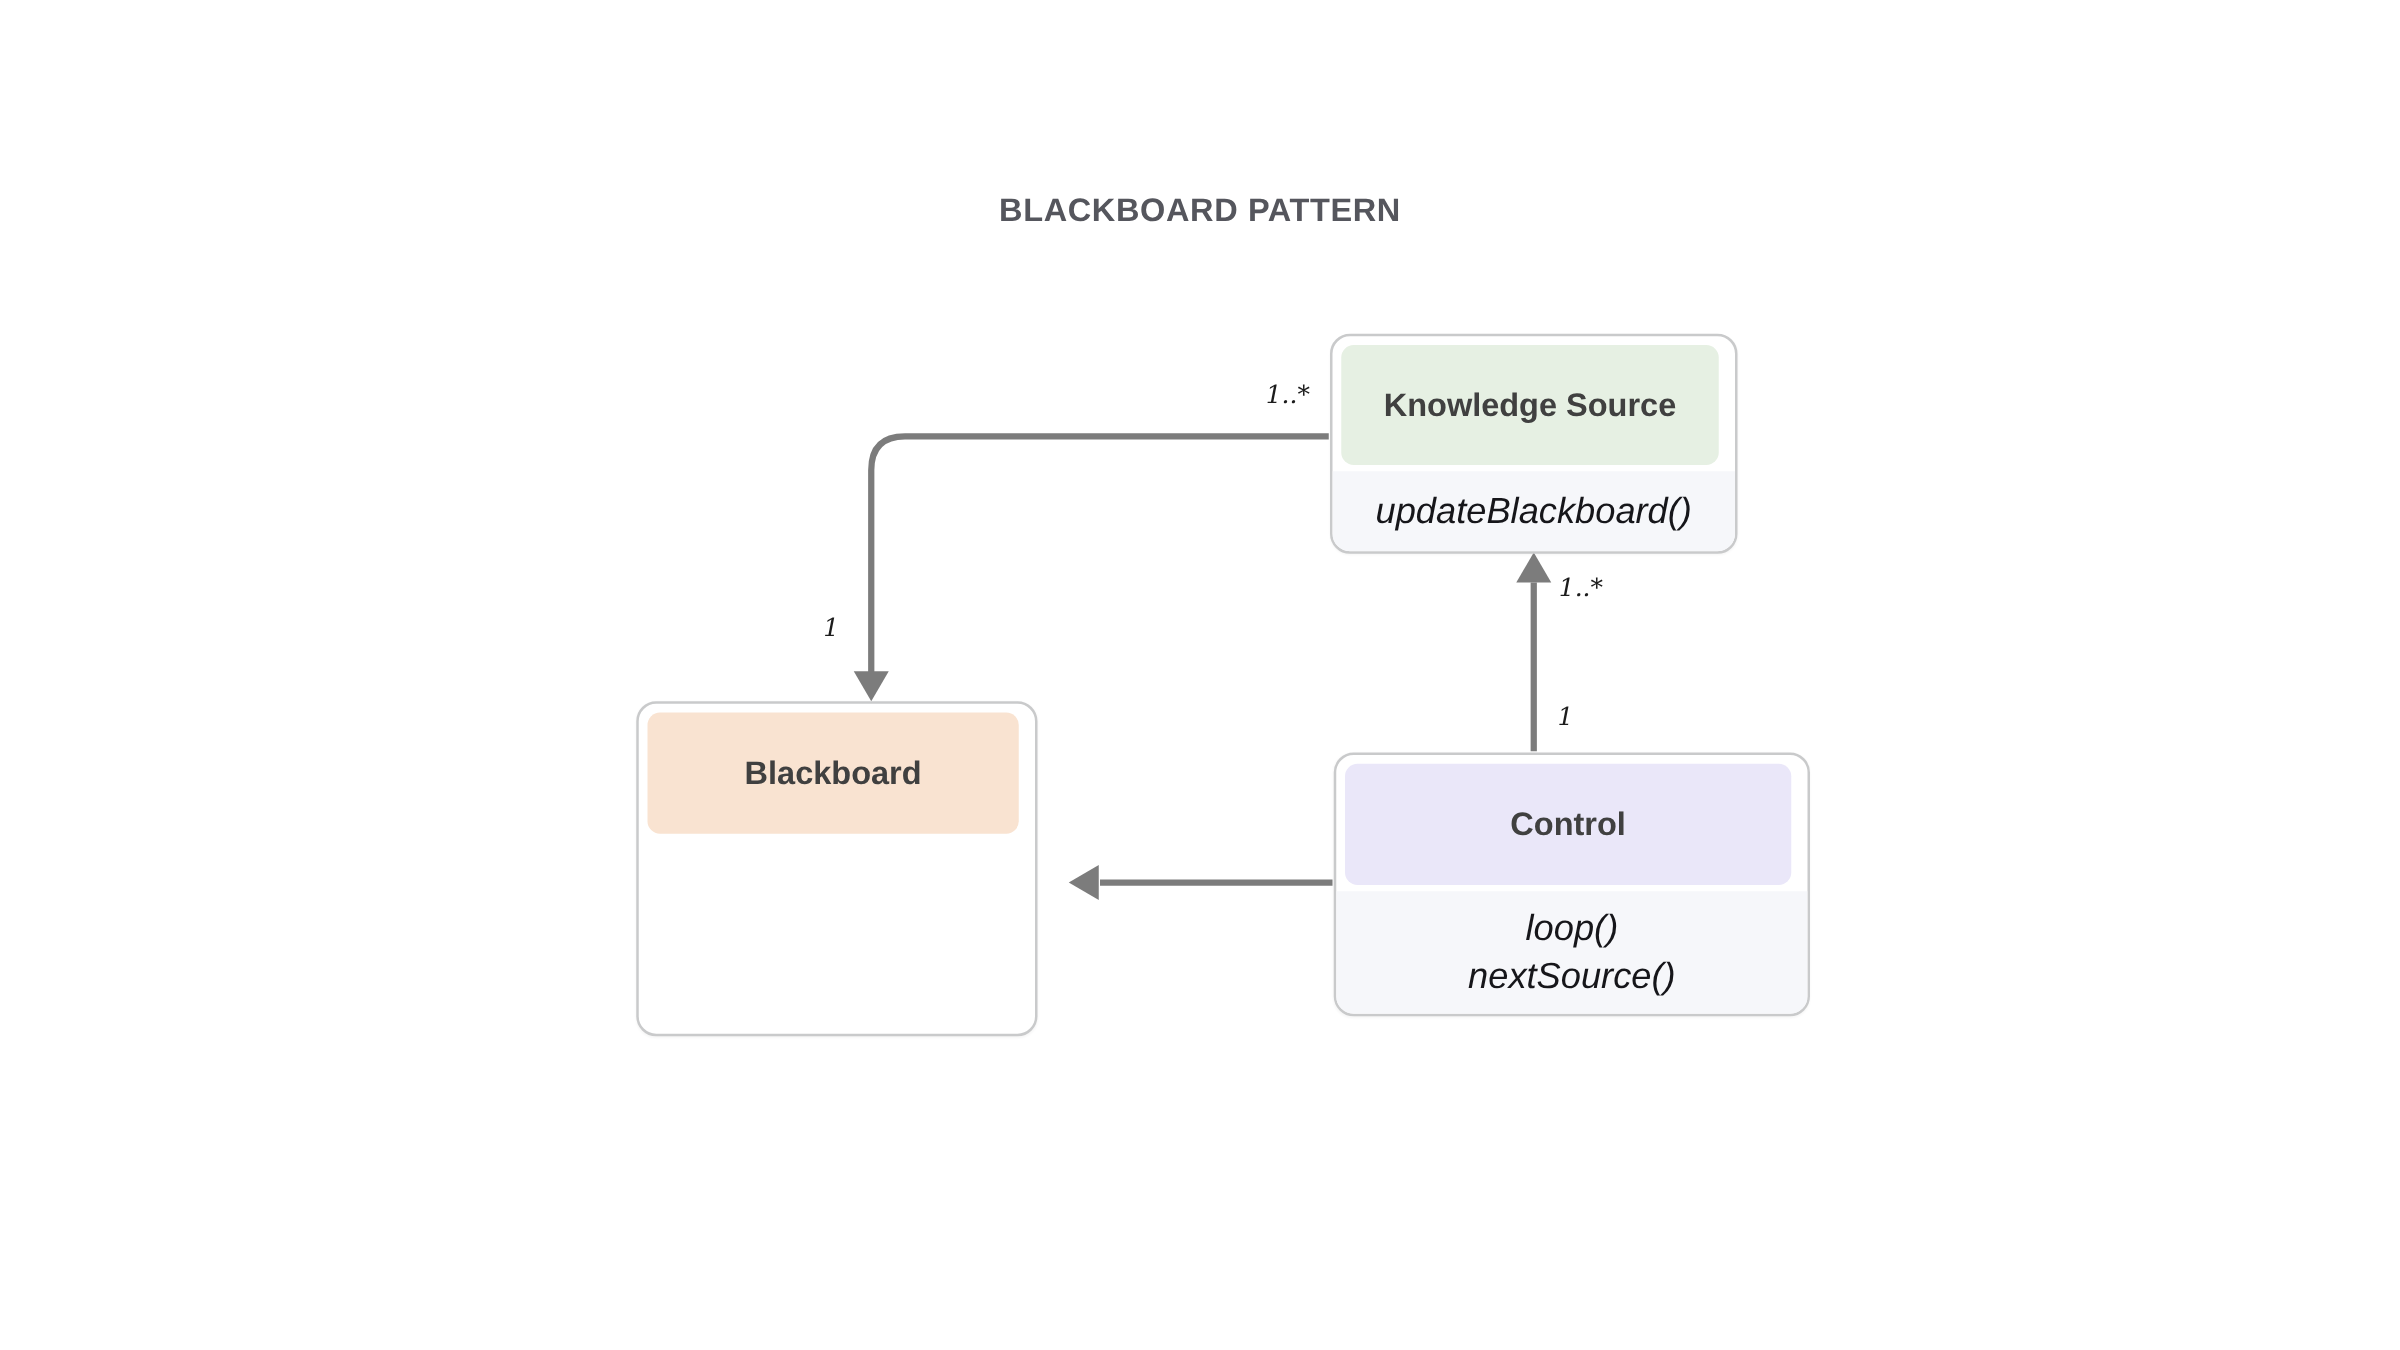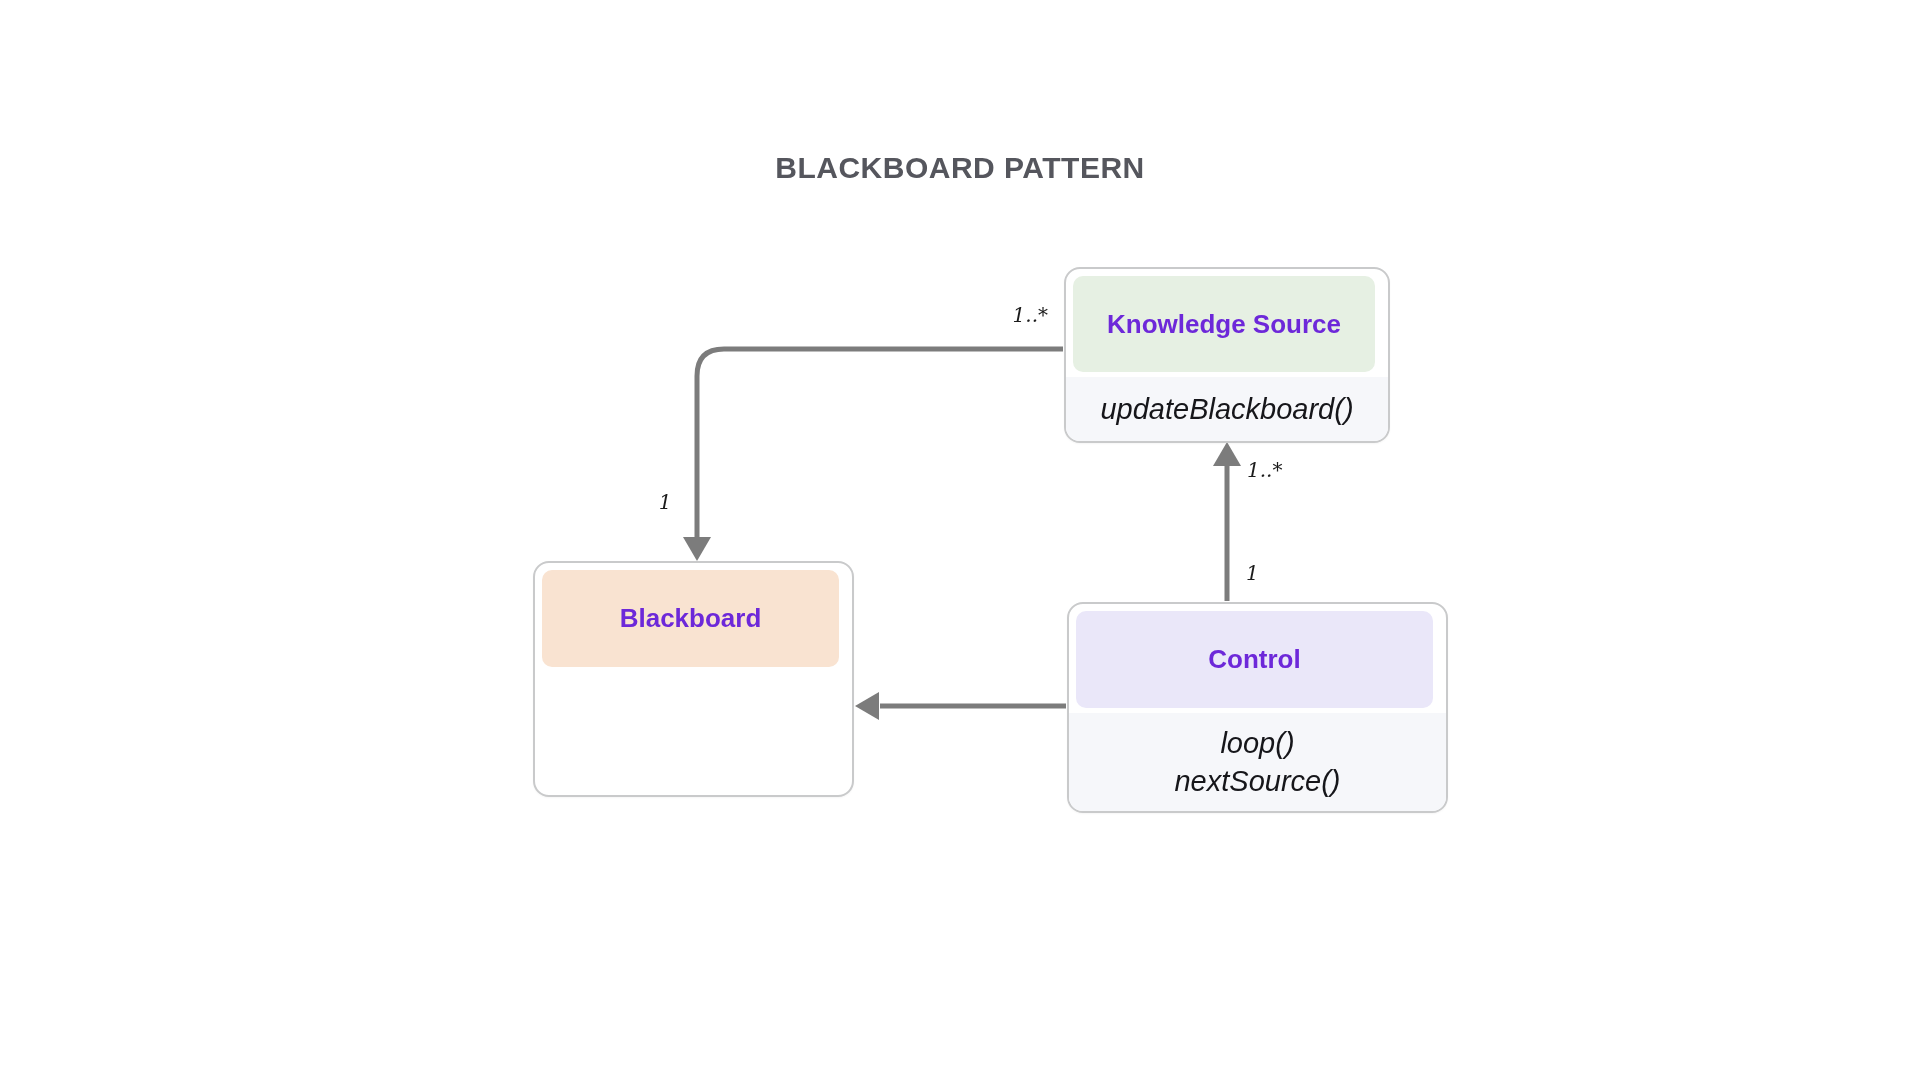--- a/index.html
+++ b/index.html
@@ -14,21 +14,21 @@
     height: 1080px;
     background: #ffffff;
     overflow: hidden;
   }
   .diagram-title {
     position: absolute;
     left: 0;
     top: 150px;
     width: 100%;
     text-align: center;
-    font-size: 30px;
+    font-size: 26px;
     line-height: 36px;
     font-weight: 700;
     letter-spacing: 0.5px;
     color: #55565d;
   }
   .arrow-layer {
     position: absolute;
     left: 0;
     top: 0;
     width: 1920px;
@@ -47,38 +47,38 @@
   }
   .uml-header {
     flex: none;
     margin: 7px 13px 5px 7px;
     border-radius: 10px;
     display: flex;
     align-items: center;
     justify-content: center;
     font-weight: 700;
     font-size: 26px;
-    color: #6d28d9;
+    color: #404040;
   }
   .uml-body {
     flex: 1;
     background: #f6f7fa;
     display: flex;
     flex-direction: column;
     align-items: center;
     justify-content: center;
     font-style: italic;
     font-size: 29px;
     line-height: 38px;
     color: #16161a;
     text-align: center;
   }
   #box-knowledge-source { left: 1064px; top: 267px; width: 326px; height: 176px; }
   #box-knowledge-source .uml-header { height: 96px; }
-  #box-blackboard { left: 533px; top: 561px; width: 321px; height: 236px; }
+  #box-blackboard { left: 509px; top: 561px; width: 321px; height: 268px; }
   #box-blackboard .uml-header { height: 97px; }
   #box-control { left: 1067px; top: 602px; width: 381px; height: 211px; }
   #box-control .uml-header { height: 97px; }
   .mult-label {
     position: absolute;
     font-family: "DejaVu Serif", serif;
     font-style: italic;
     font-size: 20px;
     line-height: 24px;
     color: #1c1c1c;

